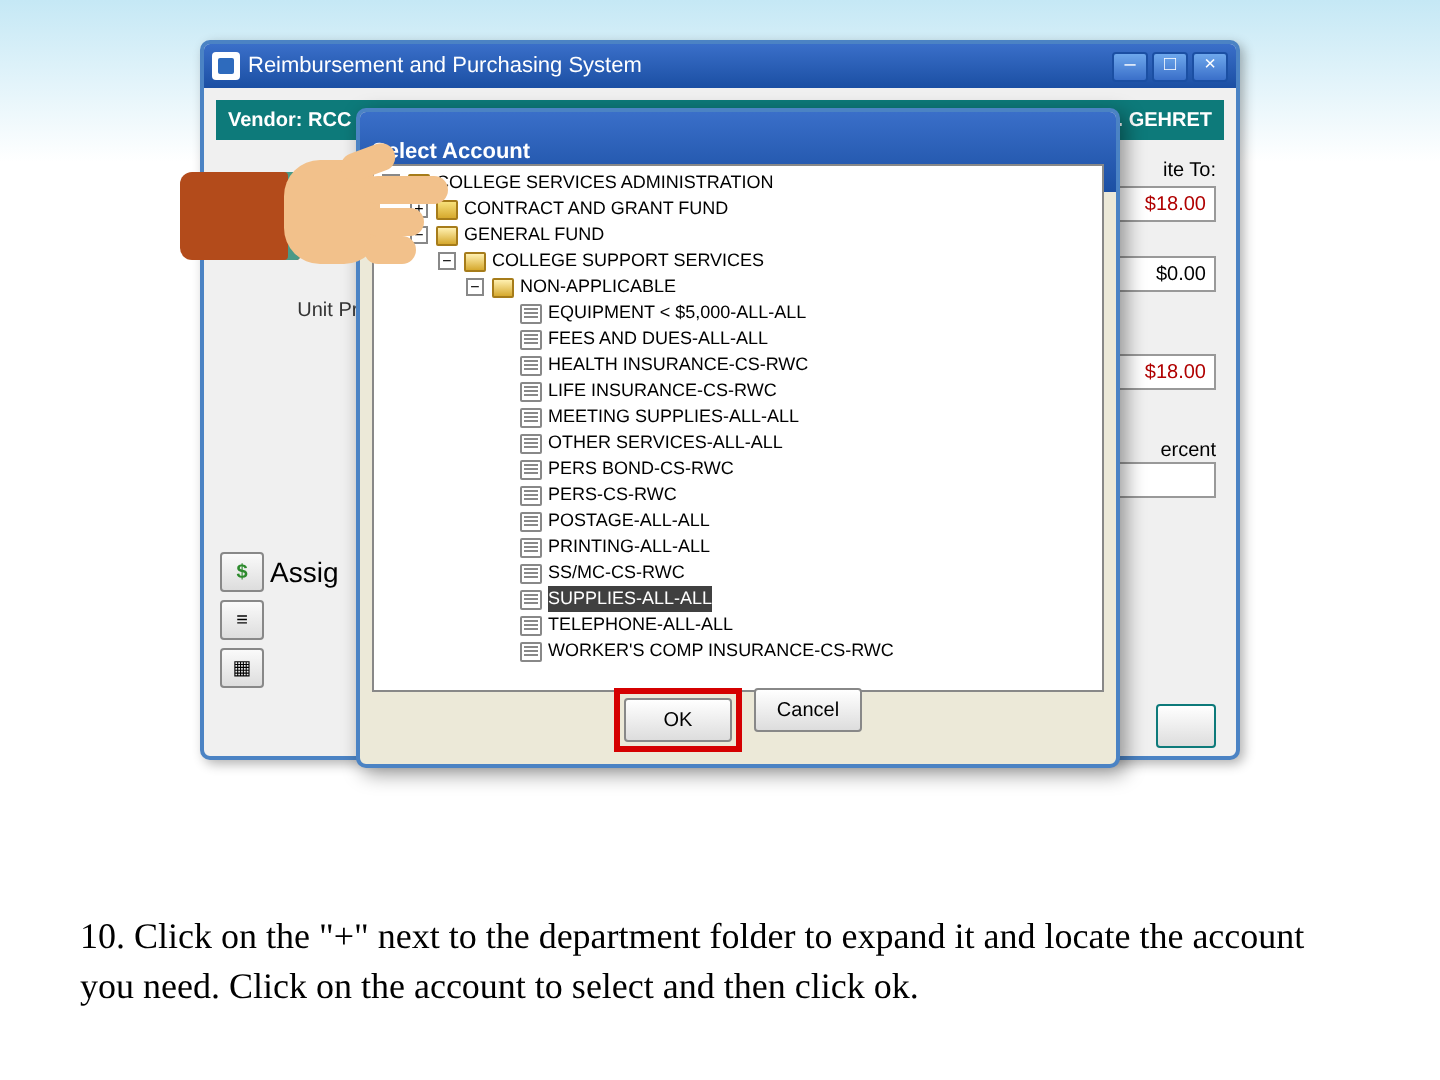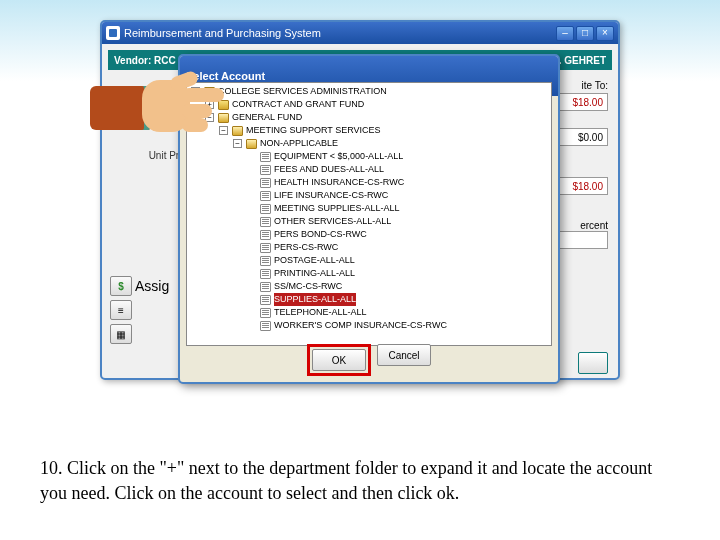--- a/index.html
+++ b/index.html
@@ -88,21 +88,21 @@
   .tree .node.l2{padding-left:30px}
   .tree .node.l3{padding-left:44px}
   .tree .node.l4{padding-left:58px}
   .exp-box{width:9px;height:9px;border:1px solid #888;display:inline-flex;align-items:center;justify-content:center;font-size:8px;line-height:1;margin-right:4px;background:#fff;user-select:none;}
   .exp-box.none{border:none;background:transparent;color:transparent;}
   .ficon{width:11px;height:10px;display:inline-block;margin-right:3px;border-radius:1px;}
   .ficon.folder{background:linear-gradient(#f7e07a,#d6a92e);border:1px solid #a67c1a;}
   .ficon.folder-open{background:linear-gradient(#fff0b0,#d6a92e);border:1px solid #a67c1a;}
   .ficon.doc{background:#fff;border:1px solid #888;position:relative;}
   .ficon.doc::after{content:"";position:absolute;top:1px;left:1px;right:1px;height:1px;background:#888;box-shadow:0 2px 0 #888,0 4px 0 #888;}
-  .tree .sel { background:#b91c1c;color:#fff; }
+  .tree .sel { background:#404040;color:#fff; }
 
   .dlg-btnrow{ position:absolute; bottom:6px; left:0; right:0; display:flex;justify-content:center;gap:6px;}
   .dlg-btn { width:54px;height:22px;border:1px solid #888;background:linear-gradient(#fff,#ddd);font-size:10px;border-radius:2px;}
   .ok-highlight { border:3px solid #d50000; padding:2px; display:inline-block;}
 
   
   .hand { position:absolute; left:-10px; top:38px; width:130px; height:100px; z-index:5;}
   .cuff{position:absolute;left:0;top:28px;width:60px;height:44px;background:#b34b1b;border-radius:6px 2px 2px 6px;box-shadow:inset -6px 0 0 #4a9a87;}
   .palm{position:absolute;left:52px;top:22px;width:48px;height:52px;background:#f2c18b;border-radius:18px;}
   .finger{position:absolute;height:14px;background:#f2c18b;border-radius:8px;}
@@ -182,21 +182,21 @@
             <span>CONTRACT AND GRANT FUND</span>
           </div>
         <div class="node l1">
             <span class="exp-box">−</span>
             <span class="ficon folder-open"></span>
             <span>GENERAL FUND</span>
           </div>
         <div class="node l2">
             <span class="exp-box">−</span>
             <span class="ficon folder-open"></span>
-            <span>MEETING SUPPORT SERVICES</span>
+            <span>COLLEGE SUPPORT SERVICES</span>
           </div>
         <div class="node l3">
             <span class="exp-box">−</span>
             <span class="ficon folder-open"></span>
             <span>NON-APPLICABLE</span>
           </div>
         <div class="node l4">
             <span class="exp-box none">·</span>
             <span class="ficon doc"></span>
             <span>EQUIPMENT &lt; $5,000-ALL-ALL</span>

